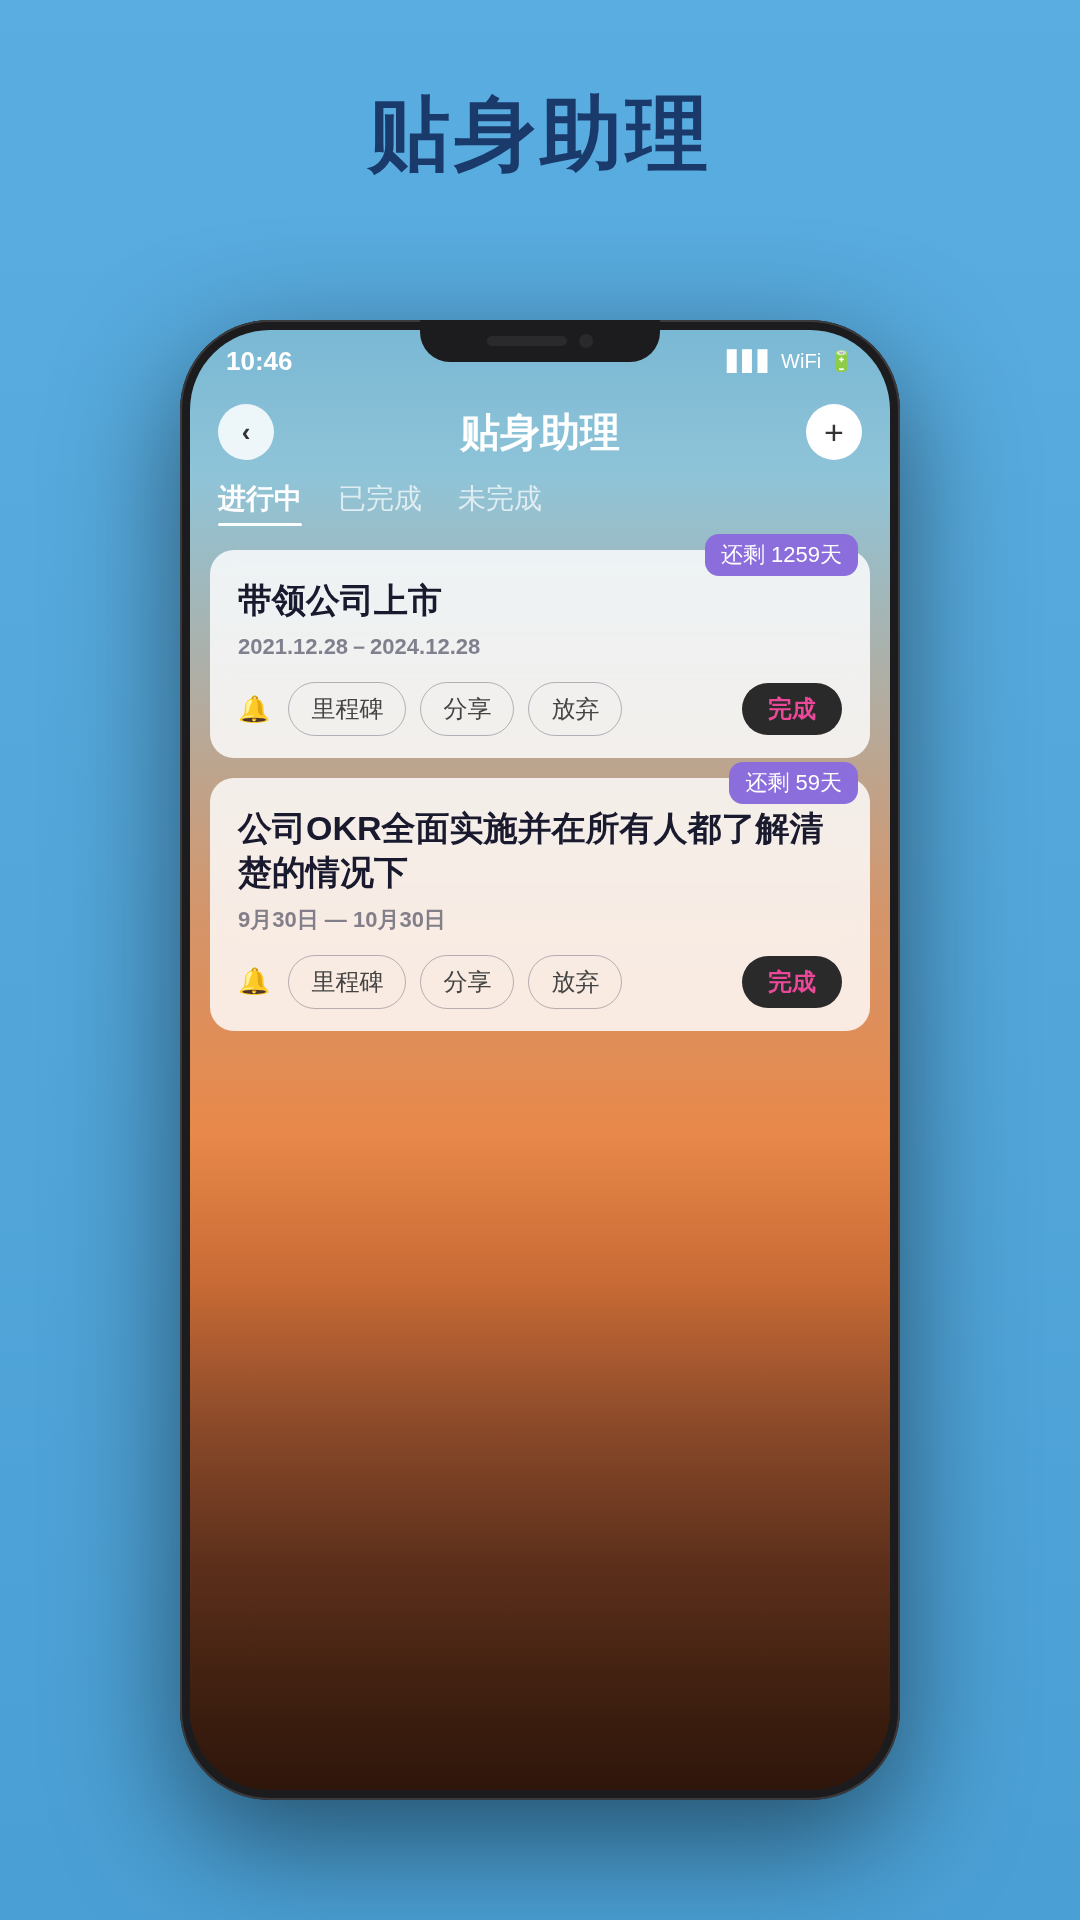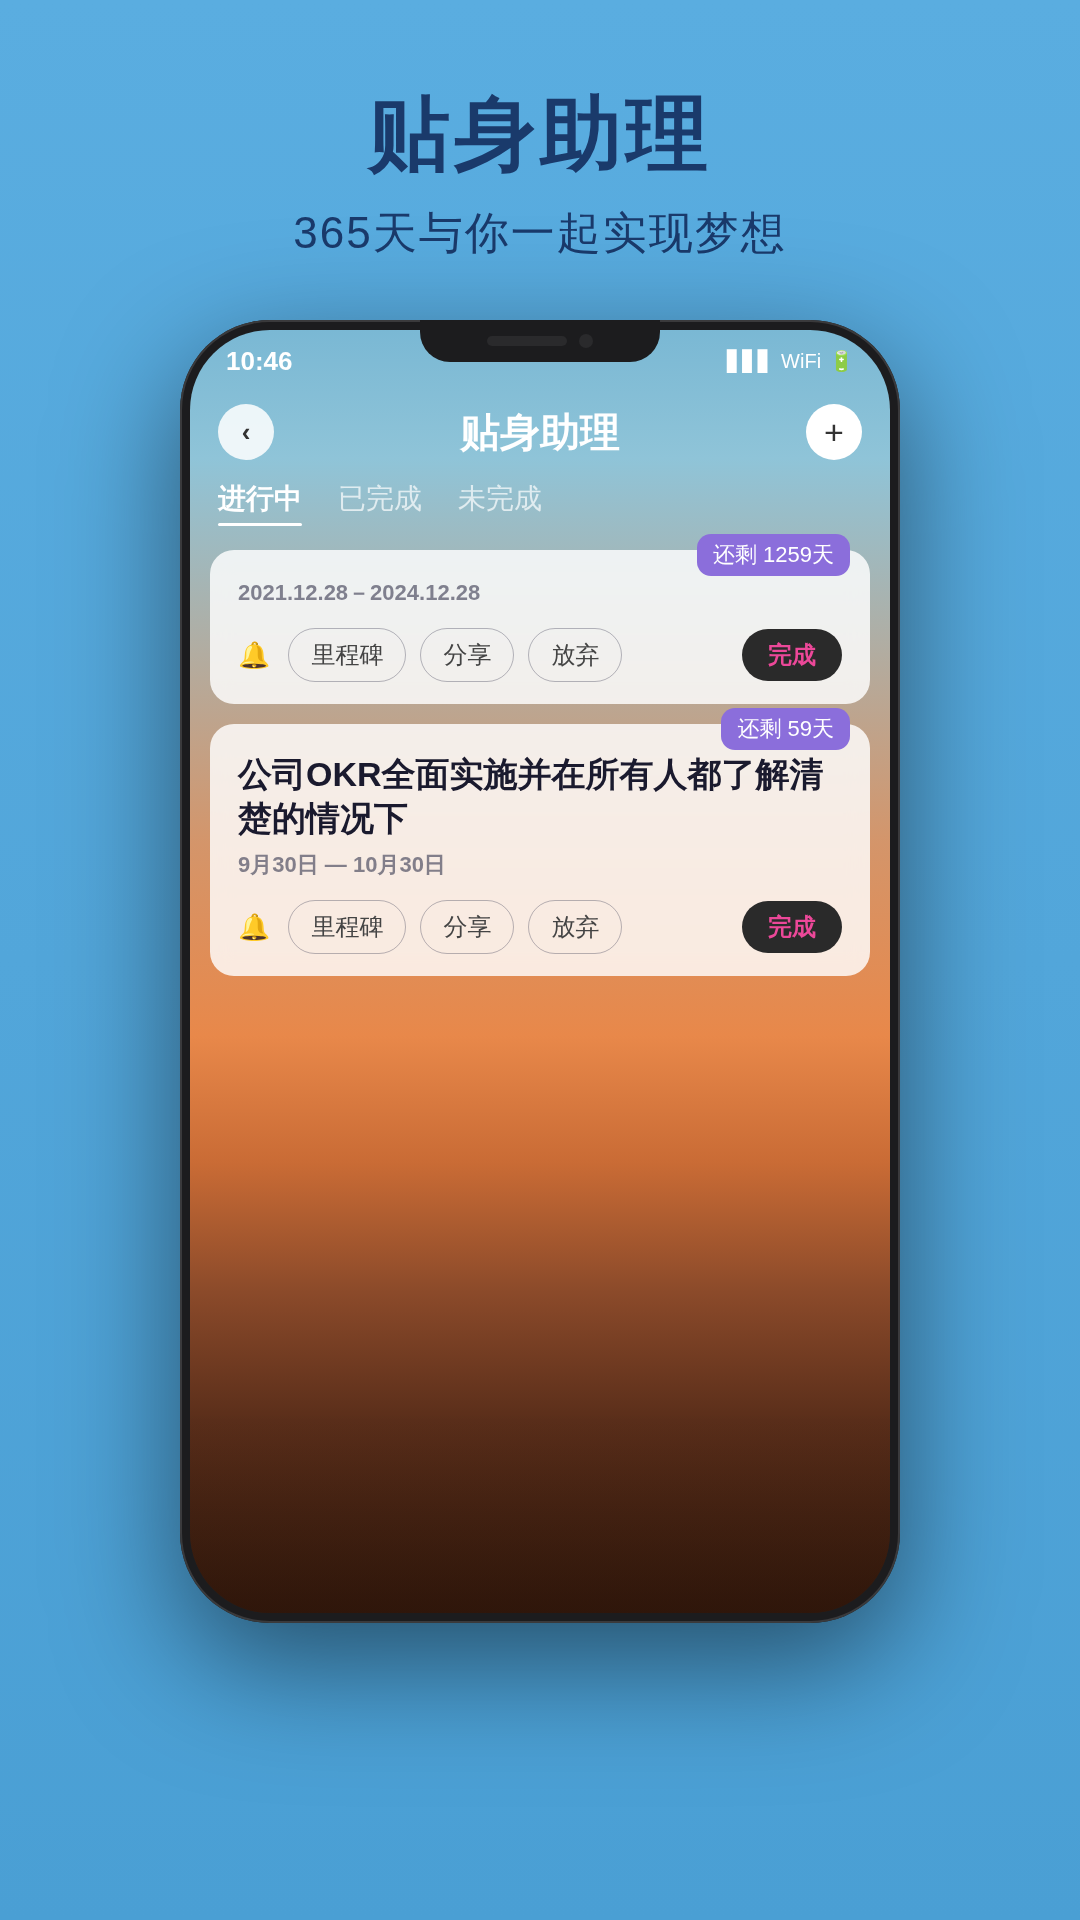--- a/index.html
+++ b/index.html
@@ -45,21 +45,21 @@
       position: absolute;
       top: 320px;
       left: 50%;
       transform: translateX(-50%);
       width: 720px;
       height: 1520px;
     }
 
     .phone-outer {
       width: 720px;
-      height: 1303px;
+      height: 1480px;
       background: #1c1c1e;
       border-radius: 90px;
       position: relative;
       box-shadow: 0 40px 120px rgba(0,0,0,0.5), inset 0 0 0 2px #3a3a3c;
     }
 
     
     .notch {
       position: absolute;
       top: 0;
@@ -224,21 +224,21 @@
       border-radius: 24px;
       padding: 28px 28px 22px;
       backdrop-filter: blur(10px);
       position: relative;
       overflow: visible;
     }
 
     .card-badge {
       position: absolute;
       top: -16px;
-      right: 20px;
+      right: 12px;
       background: #8b6edb;
       color: white;
       font-size: 22px;
       padding: 6px 16px;
       border-radius: 14px;
       font-weight: 500;
       white-space: nowrap;
     }
 
     .card-title {
@@ -298,21 +298,20 @@
       pointer-events: none;
     }
   </style>
 </head>
 <body>
 
 <div class="bg"></div>
 
 <div class="header-text">
   <div class="header-title">贴身助理</div>
-  <div class="header-subtitle">365天与你一起实现梦想</div>
 </div>
 
 <div class="phone-wrap">
   <div class="phone-outer">
 
     <div class="notch">
       <div class="notch-speaker"></div>
       <div class="notch-camera"></div>
     </div>
 
@@ -348,20 +347,21 @@
           </div>
           <div class="tab">
             <span>未完成</span>
           </div>
         </div>
 
         <div class="cards-area">
 
           <div class="card">
             <div class="card-badge">还剩 1259天</div>
+            <div class="card-title">带领公司上市</div>
             <div class="card-date">2021.12.28－2024.12.28</div>
             <div class="card-actions">
               <span class="card-bell">🔔</span>
               <button class="card-btn">里程碑</button>
               <button class="card-btn">分享</button>
               <button class="card-btn">放弃</button>
               <button class="card-btn-complete">完成</button>
             </div>
           </div>
 

